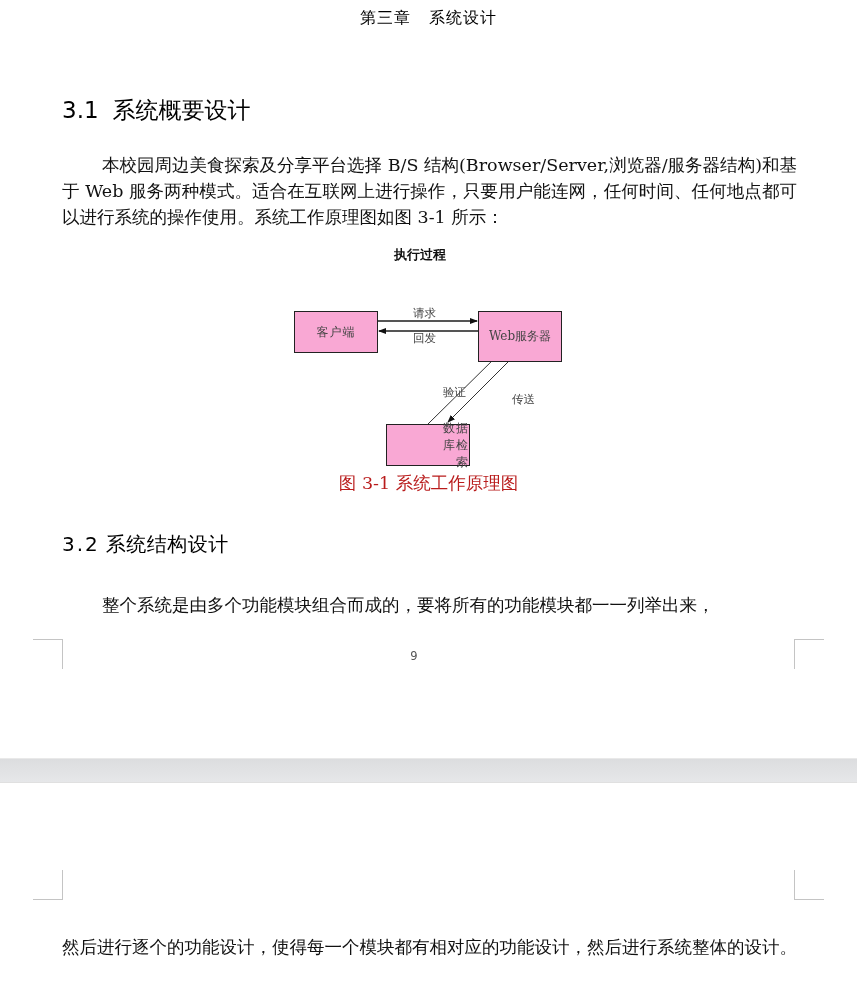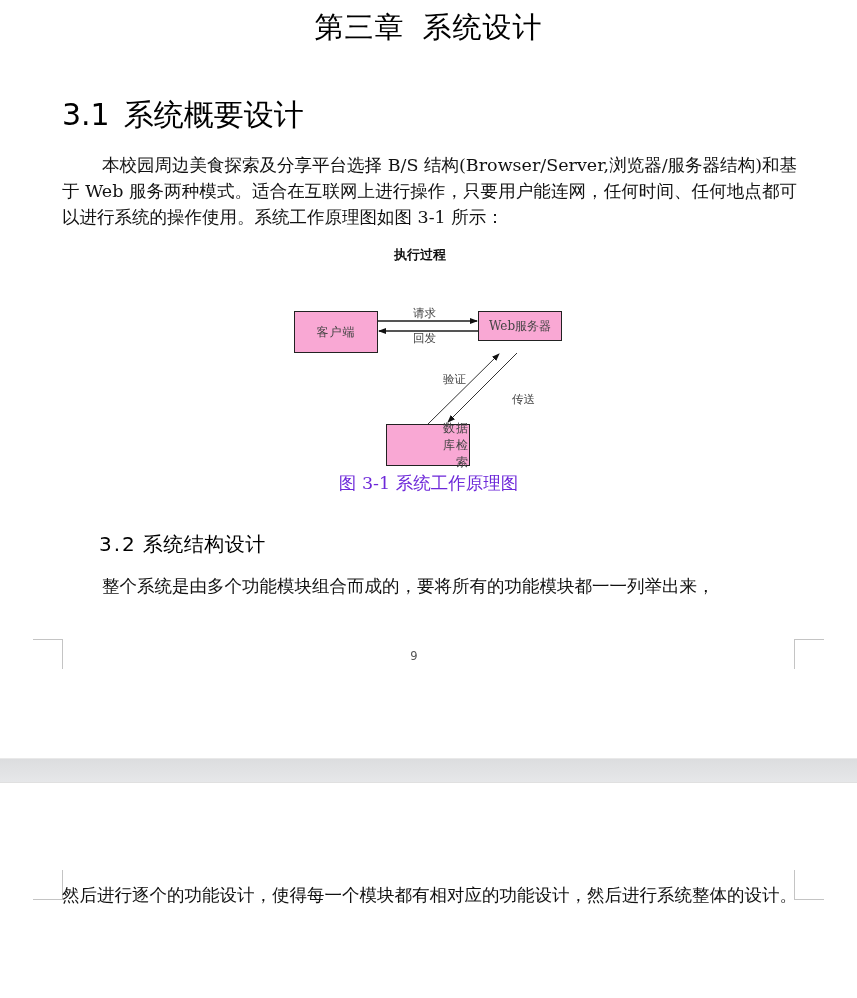--- a/index.html
+++ b/index.html
@@ -5,60 +5,60 @@
     html, body { margin: 0; padding: 0; }
     body {
       width: 857px; height: 998px; position: relative; overflow: hidden;
       background: #ffffff; color: #111;
       font-family: "DejaVu Serif", "Liberation Serif", serif;
     }
     .abs { position: absolute; }
     .chapter-title {
       left: 0; width: 857px; top: 8px; text-align: center;
       font-family: "DejaVu Sans", "Liberation Sans", sans-serif;
-      font-size: 29px; letter-spacing: 1px; color: #000;
+      font-size: 16px; letter-spacing: 1px; color: #000;
     }
     .chapter-title .gap { display: inline-block; width: 18px; }
     .h2 {
       font-family: "DejaVu Sans", "Liberation Sans", sans-serif;
       color: #000;
     }
-    .h2-1 { left: 62px; top: 95px; font-size: 30px; text-align: right; }
+    .h2-1 { left: 62px; top: 95px; font-size: 23px; text-align: right; }
     .h2-1 .num { margin-right: 14px; }
     .h2-2 { left: 62px; top: 531px; font-size: 20px; letter-spacing: 0.5px; }
-    .h2-2 .num { margin-right: 6px; letter-spacing: 2px; margin-left: 37px; }
+    .h2-2 .num { margin-right: 6px; letter-spacing: 2px; }
     .para {
       left: 62px; width: 735px; font-size: 17.5px; line-height: 26px; color: #111;
       text-align: justify; text-justify: inter-character;
     }
     .para p { margin: 0; }
     .indent { text-indent: 40px; }
     .p1 { top: 152px; }
-    .p2 { top: 573px; }
-    .p3 { top: 882px; }
+    .p2 { top: 592px; }
+    .p3 { top: 934px; }
     .fig-title {
       left: 0; width: 840px; text-align: center; top: 246px;
       font-size: 13px; font-weight: bold; color: #111;
     }
     .box {
       border: 1.3px solid #222; background: #f9a8d4; box-sizing: border-box;
       display: flex; align-items: center; justify-content: center;
       font-size: 12px; color: #444; text-align: right;
     }
     .client { left: 294px; top: 311px; width: 84px; height: 42px; letter-spacing: 1px; }
-    .server { left: 478px; top: 311px; width: 84px; height: 30px; }
+    .server { left: 478px; top: 311px; width: 84px; height: 51px; }
     .db { left: 386px; top: 424px; width: 84px; height: 42px; letter-spacing: 1px; padding-left: 44px; }
     .lbl { font-size: 11.5px; color: #444; }
     .lbl-req { left: 413px; top: 306px; font-family: Liberation Serif, serif; }
     .lbl-resp { left: 413px; top: 331px; }
-    .lbl-verify { left: 443px; top: 372px; }
+    .lbl-verify { left: 443px; top: 385px; }
     .lbl-send { left: 512px; top: 392px; }
     .caption {
       left: 0; width: 857px; top: 471px; text-align: center;
-      font-size: 17.5px; color: #6d28d9;
+      font-size: 17.5px; color: #b91c1c;
     }
     .page-num {
       left: 0; width: 828px; top: 649px; text-align: center;
       font-family: "DejaVu Sans", "Liberation Sans", sans-serif;
       font-size: 11.5px; color: #555;
     }
     .corner { position: absolute; border-color: #c4c4c4; border-style: solid; border-width: 0; }
     .gap-band {
       left: 0; top: 758px; width: 857px; height: 23px;
       background: linear-gradient(#dcdddf, #e6e7e9);

